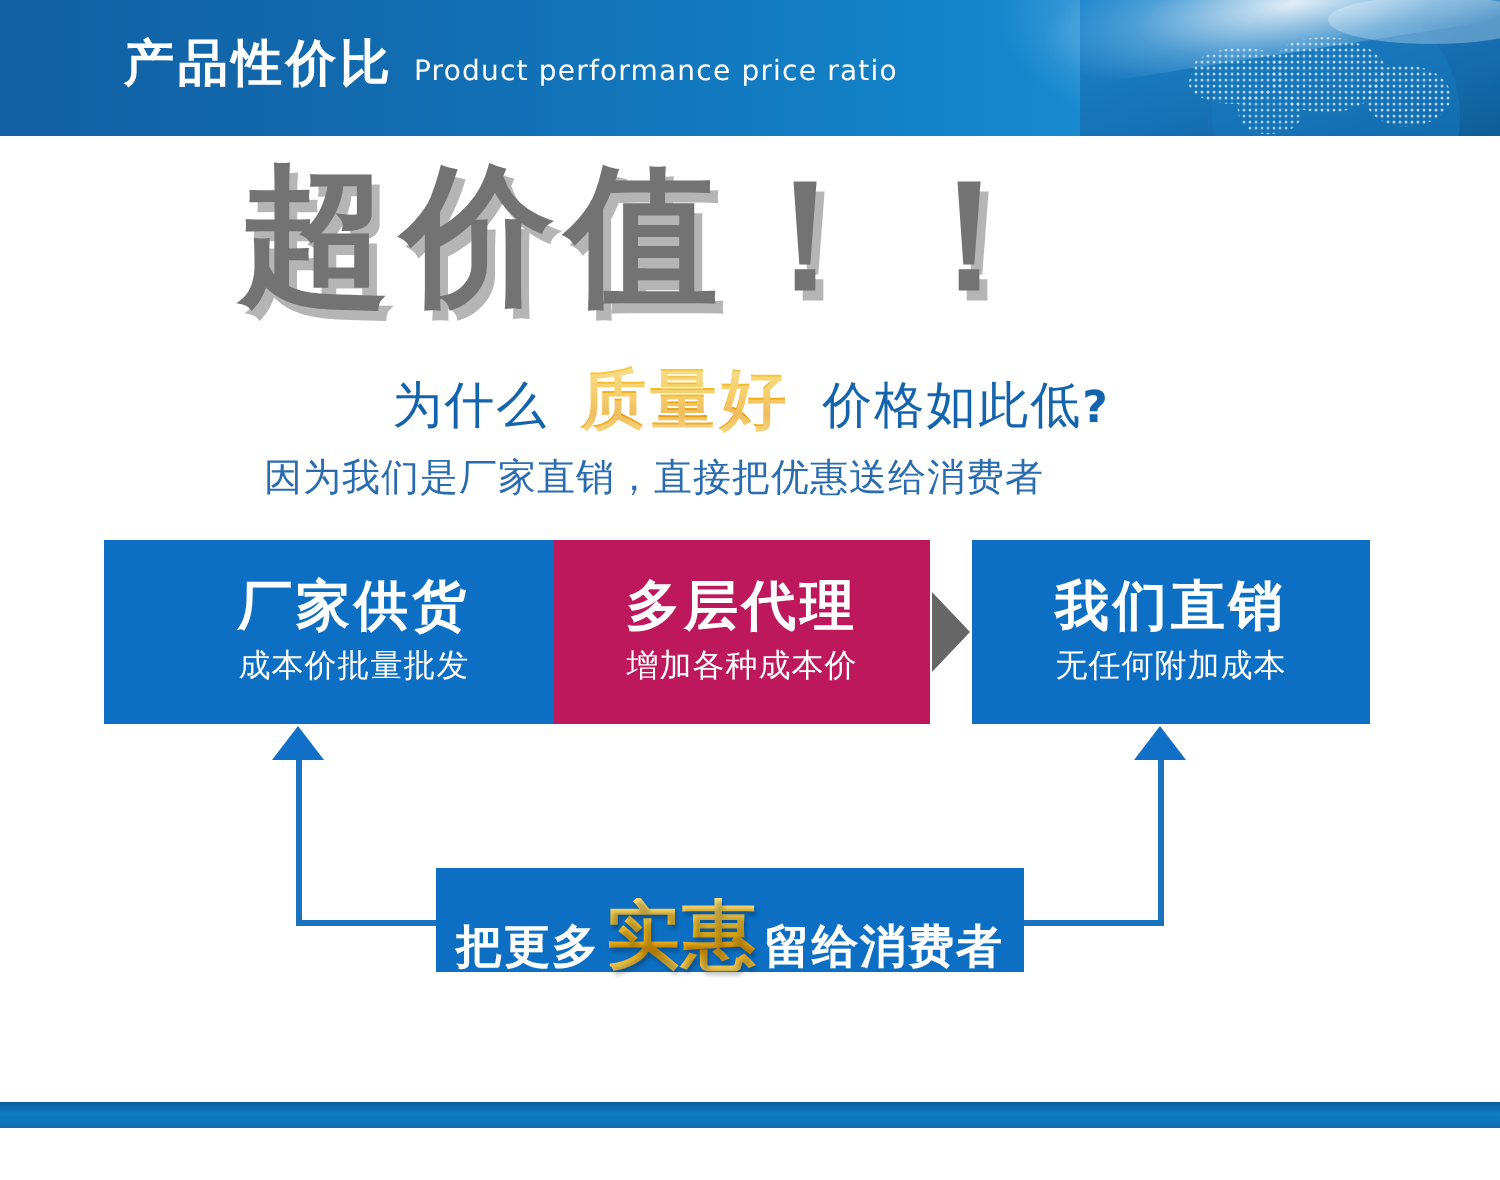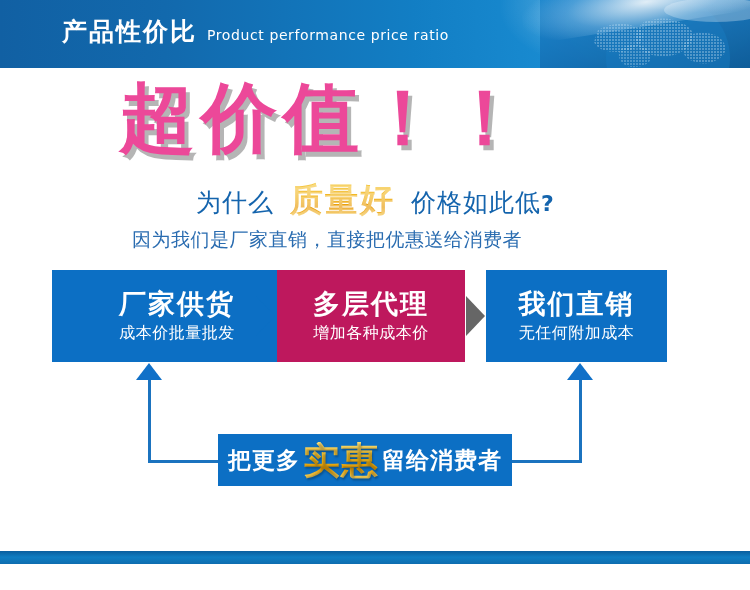--- a/index.html
+++ b/index.html
@@ -78,21 +78,21 @@
   }
 
   
   .headline {
     position: absolute;
     left: 0; top: 80px;
     width: 648px;
     text-align: center;
     font-size: 76px;
     font-weight: bold;
-    color: #ec4899;
+    color: #737373;
     letter-spacing: 6px;
     line-height: 1;
     text-shadow: 4px 5px 0 rgba(120,120,120,0.55);
     white-space: nowrap;
   }
 
   
   .why-row {
     position: absolute;
     left: 0; top: 183px;
@@ -149,21 +149,21 @@
     box-sizing: border-box;
     display: flex;
     flex-direction: column;
     align-items: center;
     justify-content: center;
   }
   .fbox.blue { background: #0c6fc4; }
   .fbox.gray { background: #be185d; text-align: center; }
   .fbox-1 { left: 52px;  width: 250px; }
   .fbox-2 { left: 277px; width: 188px; }
-  .fbox-3 { left: 486px; width: 181px; }
+  .fbox-3 { left: 486px; width: 199px; }
 
   .fbox-title {
     font-size: 27px;
     font-weight: bold;
     color: #ffffff;
     letter-spacing: 2px;
     line-height: 1.1;
     white-space: nowrap;
   }
   .fbox-sub {
@@ -219,21 +219,21 @@
 
   
   .cta {
     position: absolute;
     left: 218px;
     top: 434px;
     width: 294px;
     height: 52px;
     background: #0c6fc4;
     display: flex;
-    align-items: center;
+    align-items: flex-end;
     justify-content: center;
     white-space: nowrap;
   }
   .cta-white {
     font-size: 23px;
     font-weight: bold;
     color: #ffffff;
     letter-spacing: 1px;
     line-height: 1;
   }

